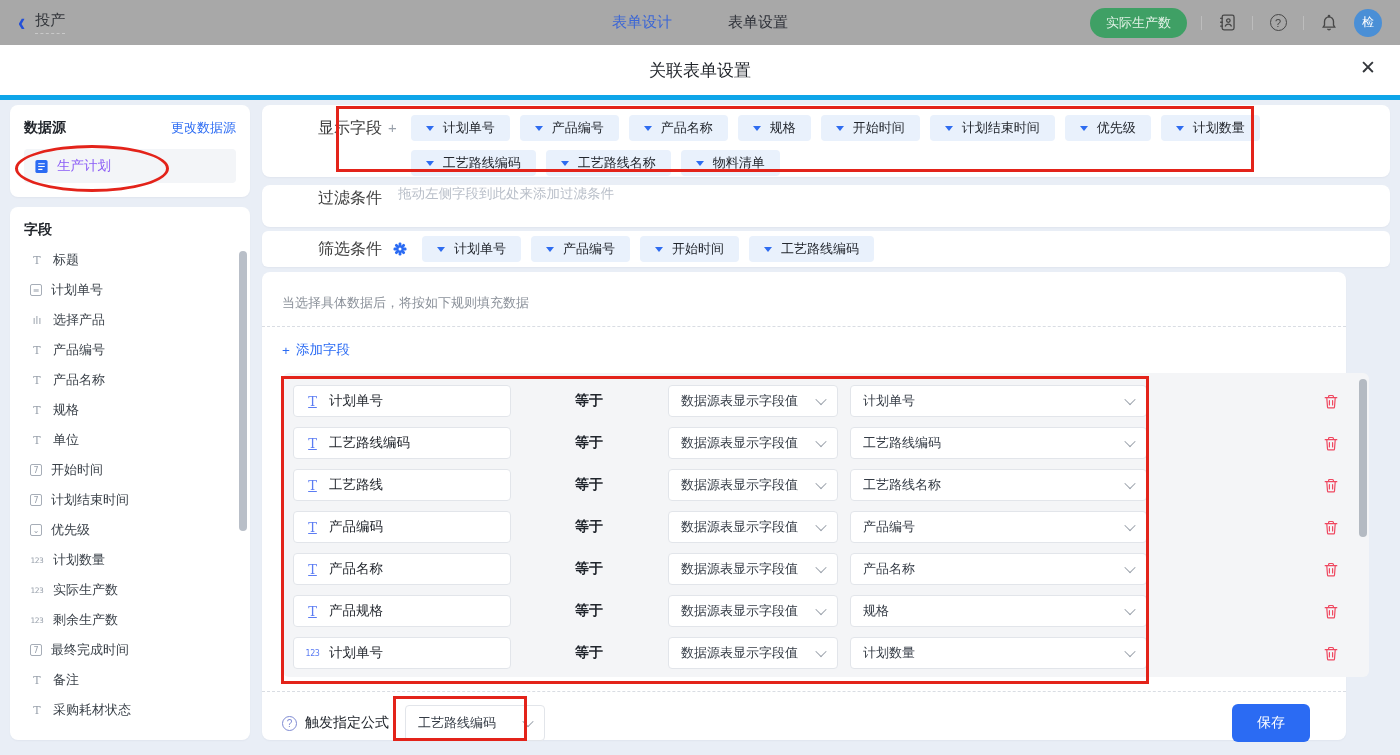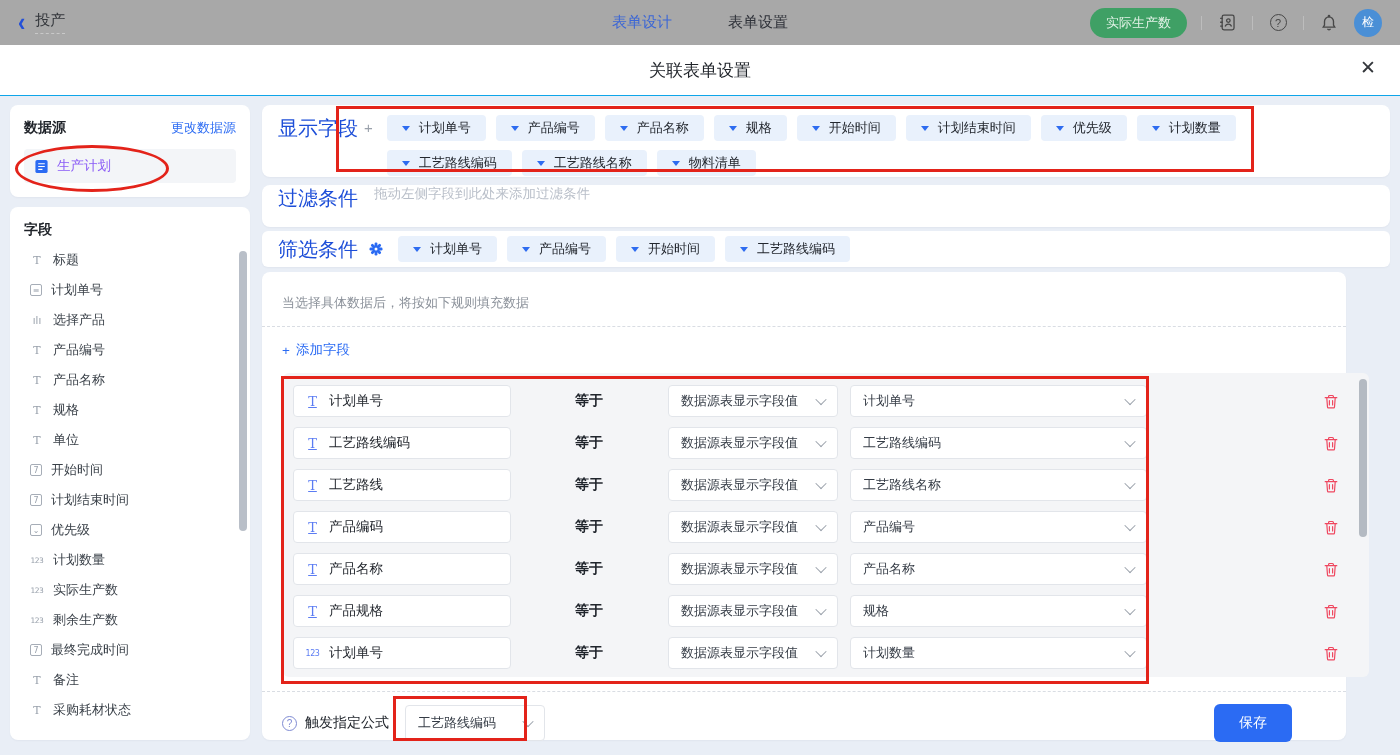--- a/index.html
+++ b/index.html
@@ -15,21 +15,21 @@
   .tb-tab{font-size:15px;color:#2e3138;pointer-events:auto;cursor:pointer;}
   .tb-tab.active{color:#3b66d6;}
   .tb-right{margin-left:auto;display:flex;align-items:center;gap:14px;}
   .pill{background:#3fa065;color:#e4f3e8;font-size:13px;padding:6px 16px;border-radius:15px;cursor:pointer;}
   .tb-sep{width:1px;height:14px;background:#bdbdbd;}
   .tb-icon{width:22px;height:22px;display:flex;align-items:center;justify-content:center;cursor:pointer;}
   .help-circle{width:17px;height:17px;border:1.4px solid #474747;border-radius:50%;display:flex;align-items:center;justify-content:center;font-size:11px;color:#474747;box-sizing:border-box;}
   .avatar{width:28px;height:28px;border-radius:50%;background:#4a8fd6;color:#fff;font-size:12px;display:flex;align-items:center;justify-content:center;cursor:pointer;}
 
   
-  .modal-header{position:absolute;left:0;top:45px;width:1400px;height:50px;background:#fff;border-bottom:1px solid #0ea5e9;}
+  .modal-header{position:absolute;left:0;top:45px;width:1400px;height:50px;background:#fff;border-bottom:5px solid #0ea5e9;}
   .modal-title{position:absolute;left:0;right:0;top:0;height:50px;display:flex;align-items:center;justify-content:center;font-size:17px;color:#1f2329;}
   .modal-close{position:absolute;right:24px;top:13px;font-size:19px;color:#33363b;cursor:pointer;line-height:1;}
 
   
   .card{position:absolute;background:#fff;border-radius:8px;box-shadow:0 1px 2px rgba(31,35,41,.04);box-sizing:border-box;}
 
   
   .card-ds{left:10px;top:105px;width:240px;height:92px;padding:14px 14px 10px;}
   .ds-head{display:flex;align-items:center;justify-content:space-between;}
   .ds-title{font-size:14px;font-weight:bold;color:#1f2329;}
@@ -41,21 +41,21 @@
   .field-item{display:flex;align-items:center;gap:9px;height:30px;padding-left:6px;cursor:grab;}
   .field-label{font-size:13px;color:#3a4149;}
   .ficn{width:14px;display:inline-flex;justify-content:center;align-items:center;color:#98a0ab;font-size:11px;font-family:"DejaVu Serif",serif;flex:0 0 auto;box-sizing:border-box;}
   .ficn.icn-serial,.ficn.icn-date,.ficn.icn-select{width:12px;height:12px;border:1px solid #a6adb7;border-radius:2px;font-size:8px;font-family:"DejaVu Sans",sans-serif;}
   .ficn.icn-number{font-size:7.5px;font-family:"DejaVu Sans",sans-serif;letter-spacing:-0.5px;}
   .ficn.icn-chart{font-size:10px;font-family:"DejaVu Sans",sans-serif;color:#98a0ab;}
   .side-scrollbar{position:absolute;right:3px;top:44px;width:8px;height:280px;background:#b9bfc8;border-radius:4px;}
 
   
   .card-display{left:262px;top:105px;width:1128px;height:72px;padding:10px 16px;display:flex;align-items:flex-start;}
-  .sec-label{font-size:20px;color:#1d4ed8;white-space:nowrap;line-height:26px;}
+  .sec-label{font-size:16px;color:#404040;white-space:nowrap;line-height:26px;margin-left:40px;}
   .plus-mini{color:#9aa1ab;font-size:15px;line-height:26px;margin-left:6px;}
   .chips{display:flex;flex-wrap:wrap;gap:9px 10px;margin-left:14px;max-width:900px;}
   .chip{height:26px;background:#e9f1fc;border-radius:4px;display:inline-flex;align-items:center;gap:9px;padding:0 15px;font-size:13px;color:#23272e;cursor:pointer;}
   .tri-down{width:0;height:0;border-left:4px solid transparent;border-right:4px solid transparent;border-top:5px solid #2e6cf0;}
   .card-filter{left:262px;top:185px;width:1128px;height:42px;padding:0 16px;display:flex;align-items:flex-start;gap:16px;}
   .placeholder{font-size:13.5px;color:#b9bfc9;}
   .card-screen{left:262px;top:231px;width:1128px;height:36px;padding:0 16px;display:flex;align-items:center;gap:10px;border-radius:6px;}
   .gear-wrap{width:16px;height:16px;display:flex;align-items:center;justify-content:center;cursor:pointer;margin-right:2px;}
 
   
@@ -73,21 +73,21 @@
   .sel{height:32px;background:#fff;border:1px solid #e2e5ea;border-radius:4px;display:flex;align-items:center;justify-content:space-between;padding:0 12px;box-sizing:border-box;font-size:13px;color:#343b45;cursor:pointer;}
   .sel1{width:170px;}
   .sel2{margin-left:12px;width:297px;}
   .chev{width:7px;height:7px;border-right:1.5px solid #9aa1ab;border-bottom:1.5px solid #9aa1ab;transform:rotate(45deg) translate(-1px,-1px);flex:0 0 auto;}
   .trash{margin-left:auto;margin-right:30px;width:16px;height:18px;display:flex;align-items:center;justify-content:center;cursor:pointer;}
   .rules-scrollbar{position:absolute;right:2px;top:6px;width:8px;height:158px;background:#b4bac2;border-radius:4px;}
   .rules-footer{display:flex;align-items:center;margin-top:12px;}
   .q-circle{width:15px;height:15px;border:1px solid #7f8bd3;color:#7f8bd3;border-radius:50%;display:flex;align-items:center;justify-content:center;font-size:10px;box-sizing:border-box;flex:0 0 auto;}
   .trigger-label{font-size:14px;color:#20252c;margin-left:8px;}
   .trigger-sel{margin-left:16px;width:140px;height:36px;}
-  .save-btn{margin-left:auto;margin-right:34px;width:78px;height:38px;background:#2b6bf3;color:#fff;font-size:14px;border:none;border-radius:6px;cursor:pointer;display:flex;align-items:center;justify-content:center;}
+  .save-btn{margin-left:auto;margin-right:16px;width:78px;height:38px;background:#2b6bf3;color:#fff;font-size:14px;border:none;border-radius:6px;cursor:pointer;display:flex;align-items:center;justify-content:center;}
 
   
   .ann{position:absolute;border:3px solid #e3231a;pointer-events:none;z-index:60;box-sizing:border-box;}
   .ann-ellipse{left:15px;top:145px;width:154px;height:47px;border-radius:50%;}
   .ann-display{left:336px;top:106px;width:918px;height:66px;}
   .ann-rules{left:281px;top:376px;width:868px;height:308px;}
   .ann-trigger{left:393px;top:696px;width:134px;height:45px;}
   svg{display:block;}
 </style>
 </head>

